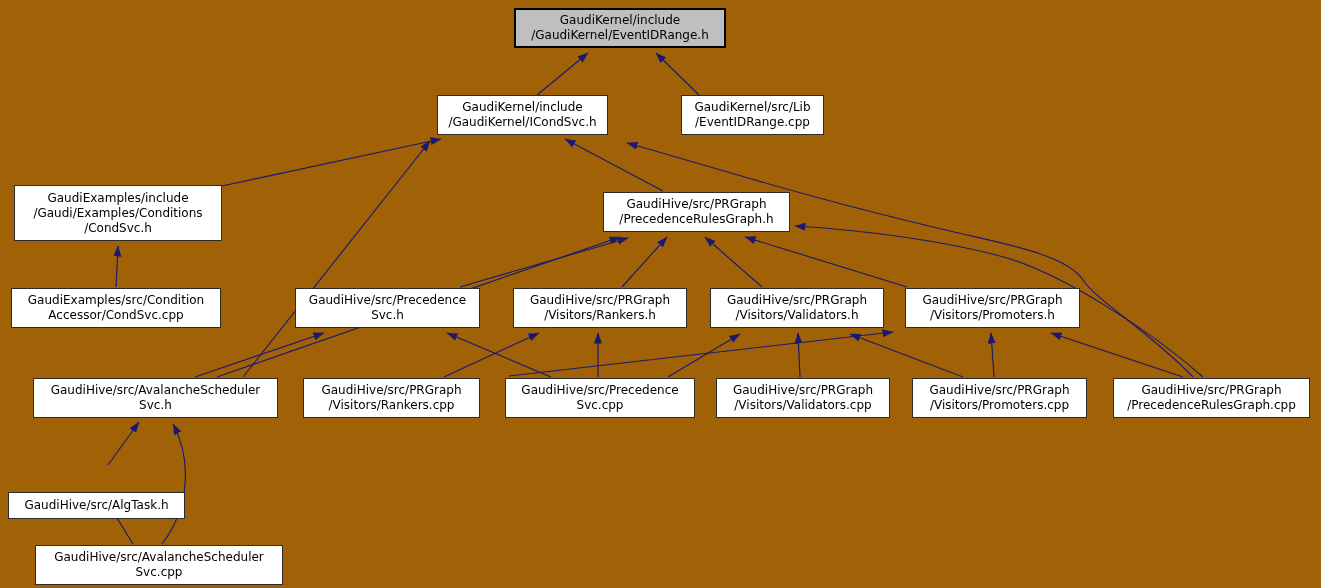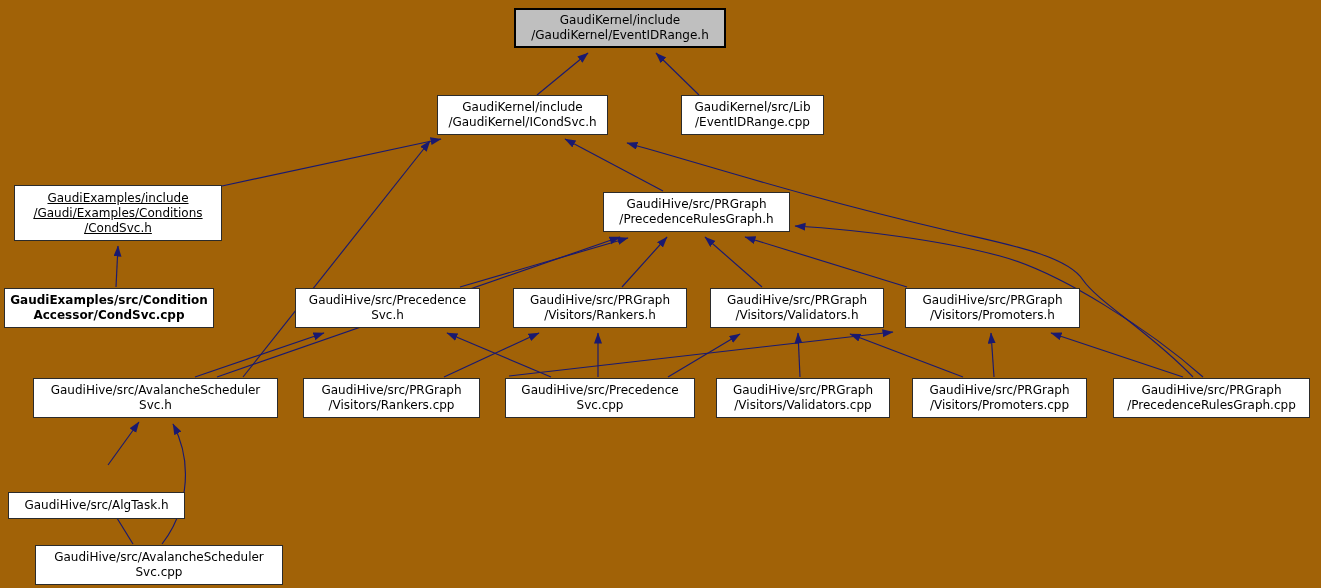--- a/index.html
+++ b/index.html
@@ -77,26 +77,26 @@
         <path class="edge" d="M133,544 L104,497" marker-end="url(#arrow)"></path>
       </g>
   </svg>
   <div id="nodes">
       <div class="node hl" style="left: 514px; top: 8px; width: 212px; height: 40px;">GaudiKernel/include
 /GaudiKernel/EventIDRange.h</div>
       <div class="node" style="left: 437px; top: 95px; width: 171px; height: 40px;">GaudiKernel/include
 /GaudiKernel/ICondSvc.h</div>
       <div class="node" style="left: 681px; top: 95px; width: 143px; height: 40px;">GaudiKernel/src/Lib
 /EventIDRange.cpp</div>
-      <div class="node" style="left: 14px; top: 185px; width: 208px; height: 56px; text-decoration: underline;">GaudiExamples/include
+      <div class="node" style="left: 14px; top: 185px; width: 208px; height: 56px;">GaudiExamples/include
 /Gaudi/Examples/Conditions
 /CondSvc.h</div>
       <div class="node" style="left: 603px; top: 192px; width: 187px; height: 40px;">GaudiHive/src/PRGraph
 /PrecedenceRulesGraph.h</div>
-      <div class="node" style="left: 4px; top: 288px; width: 210px; height: 40px; font-weight: bold;">GaudiExamples/src/Condition
+      <div class="node" style="left: 11px; top: 288px; width: 210px; height: 40px;">GaudiExamples/src/Condition
 Accessor/CondSvc.cpp</div>
       <div class="node" style="left: 295px; top: 288px; width: 185px; height: 40px;">GaudiHive/src/Precedence
 Svc.h</div>
       <div class="node" style="left: 513px; top: 288px; width: 174px; height: 40px;">GaudiHive/src/PRGraph
 /Visitors/Rankers.h</div>
       <div class="node" style="left: 710px; top: 288px; width: 174px; height: 40px;">GaudiHive/src/PRGraph
 /Visitors/Validators.h</div>
       <div class="node" style="left: 905px; top: 288px; width: 175px; height: 40px;">GaudiHive/src/PRGraph
 /Visitors/Promoters.h</div>
       <div class="node" style="left: 33px; top: 378px; width: 245px; height: 40px;">GaudiHive/src/AvalancheScheduler

